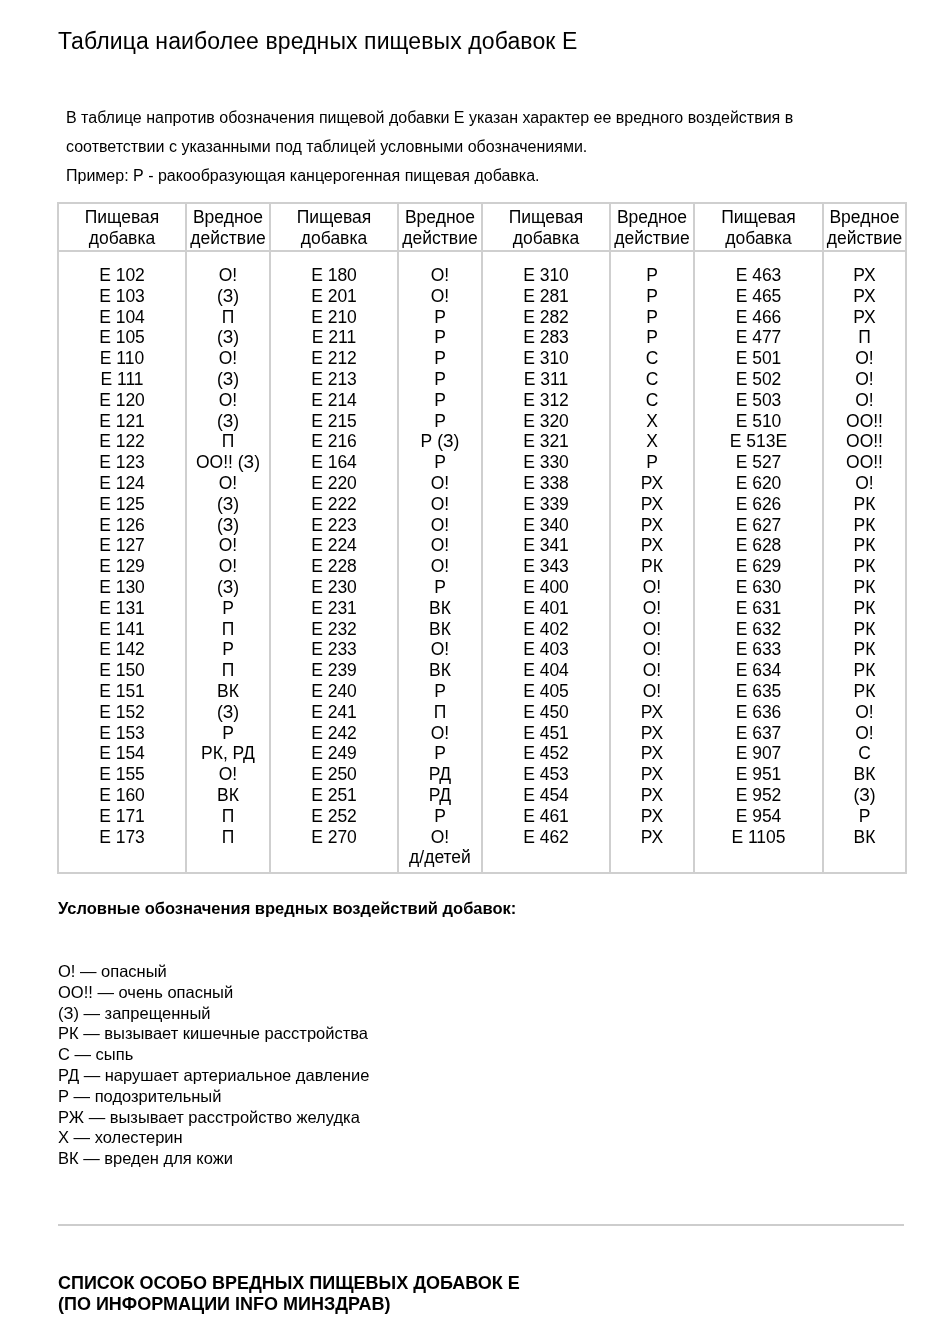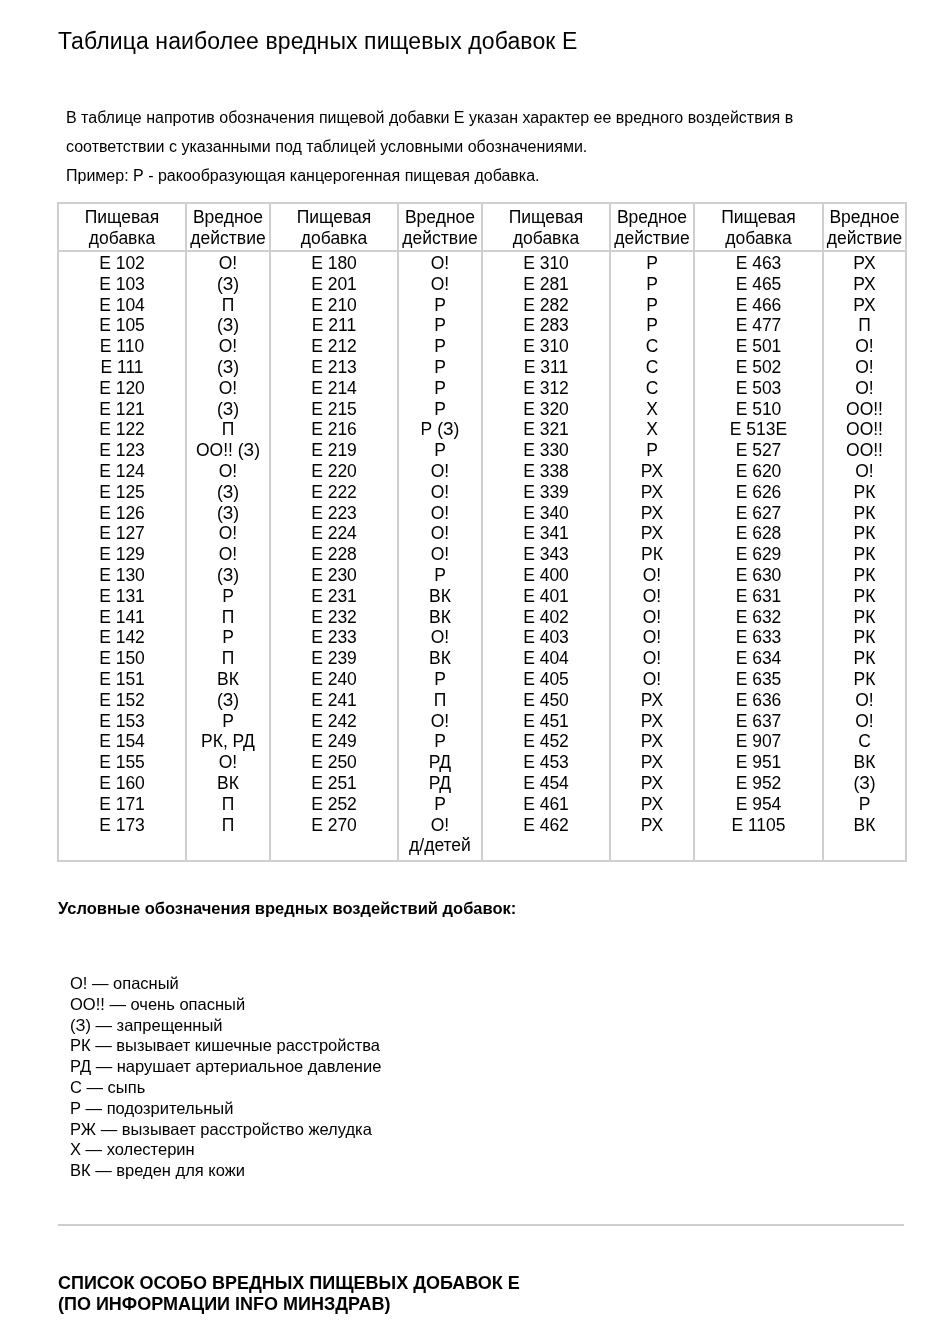--- a/index.html
+++ b/index.html
@@ -23,32 +23,32 @@
   }
   table.adds th, table.adds td {
     border-left: 2px solid #cfcfcf; border-right: 2px solid #cfcfcf;
     text-align: center; padding: 0; font-weight: normal; border-radius: 24px;
   }
   table.adds th {
     border-top: 2px solid #cfcfcf; border-bottom: 2px solid #cfcfcf;
     line-height: 21px; padding: 3px 0 1px 0; vertical-align: top;
   }
   table.adds td {
-    vertical-align: top; line-height: 20.8px; padding-top: 1px; padding-bottom: 4px;
+    vertical-align: top; line-height: 20.8px; padding-top: 13px; padding-bottom: 4px;
     border-bottom: 2px solid #cfcfcf;
     margin-top: 20px;
   }
   .cell-line { display: block; white-space: nowrap; }
   .legend-title {
     position: absolute; left: 58px; top: 899px;
     font-size: 16.5px; font-weight: bold; margin: 0;
   }
   .legend {
     position: absolute; left: 58px; top: 961px;
-    font-size: 16.5px; line-height: 20.8px; margin: 12px; padding: 0; list-style: none;
+    font-size: 16.5px; line-height: 20.8px; margin: 0; padding: 0; list-style: none;
   }
   .divider {
     position: absolute; left: 58px; top: 1224px; width: 846px; height: 0;
     border-top: 2px solid #cdcdcd;
   }
   .list-title {
     position: absolute; left: 58px; top: 1273px;
     font-size: 18px; font-weight: bold; line-height: 21px; margin: 0;
   }
   .list-title span { display: block; }
@@ -176,21 +176,21 @@
       <td>
           <span class="cell-line">Е 180</span>
           <span class="cell-line">Е 201</span>
           <span class="cell-line">Е 210</span>
           <span class="cell-line">Е 211</span>
           <span class="cell-line">Е 212</span>
           <span class="cell-line">Е 213</span>
           <span class="cell-line">Е 214</span>
           <span class="cell-line">Е 215</span>
           <span class="cell-line">Е 216</span>
-          <span class="cell-line">Е 219</span>
+          <span class="cell-line">Е 164</span>
           <span class="cell-line">Е 220</span>
           <span class="cell-line">Е 222</span>
           <span class="cell-line">Е 223</span>
           <span class="cell-line">Е 224</span>
           <span class="cell-line">Е 228</span>
           <span class="cell-line">Е 230</span>
           <span class="cell-line">Е 231</span>
           <span class="cell-line">Е 232</span>
           <span class="cell-line">Е 233</span>
           <span class="cell-line">Е 239</span>
@@ -358,22 +358,22 @@
   </tbody>
 </table>
 
 <h2 class="legend-title">Условные обозначения вредных воздействий добавок:</h2>
 
 <ul class="legend">
   <li>О! — опасный</li>
   <li>ОО!! — очень опасный</li>
   <li>(З) —  запрещенный</li>
   <li>РК —  вызывает кишечные расстройства</li>
+  <li>С  —  сыпь</li>
   <li>РД  —  нарушает артериальное давление</li>
-  <li>С  —  сыпь</li>
   <li>Р  —  подозрительный</li>
   <li>РЖ  — вызывает расстройство желудка</li>
   <li>Х  — холестерин</li>
   <li>ВК — вреден для кожи</li>
 </ul>
 
 <div class="divider"></div>
 
 <h2 class="list-title">
   <span>СПИСОК ОСОБО ВРЕДНЫХ ПИЩЕВЫХ ДОБАВОК Е</span>

